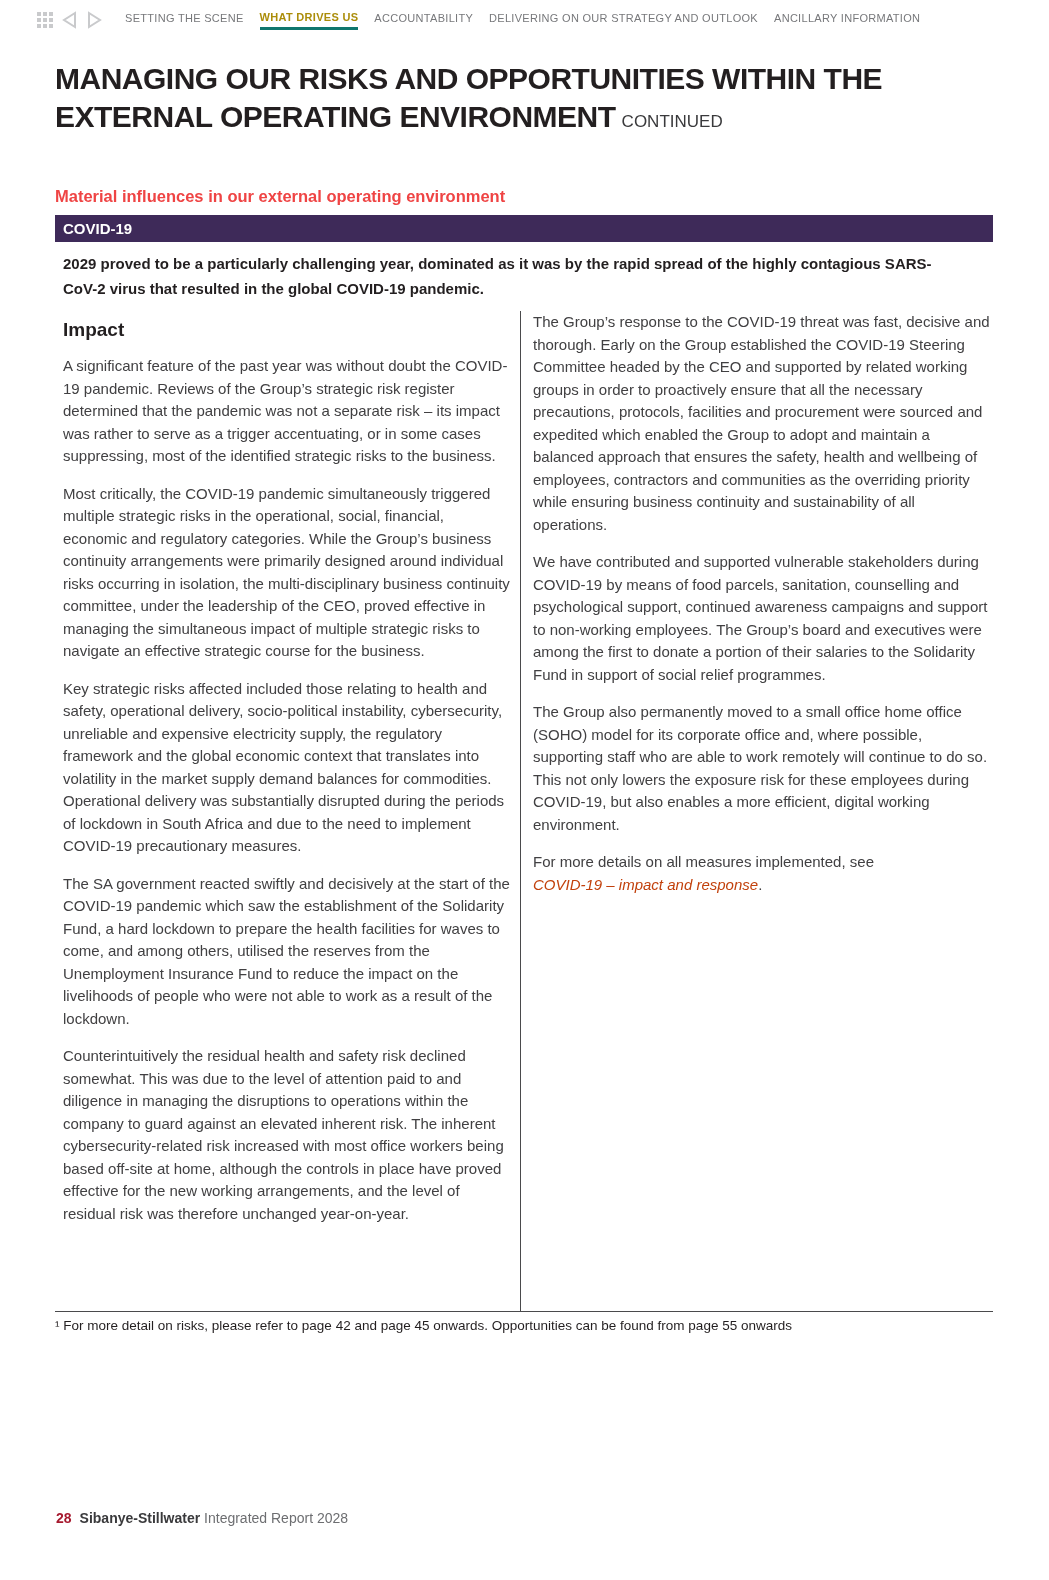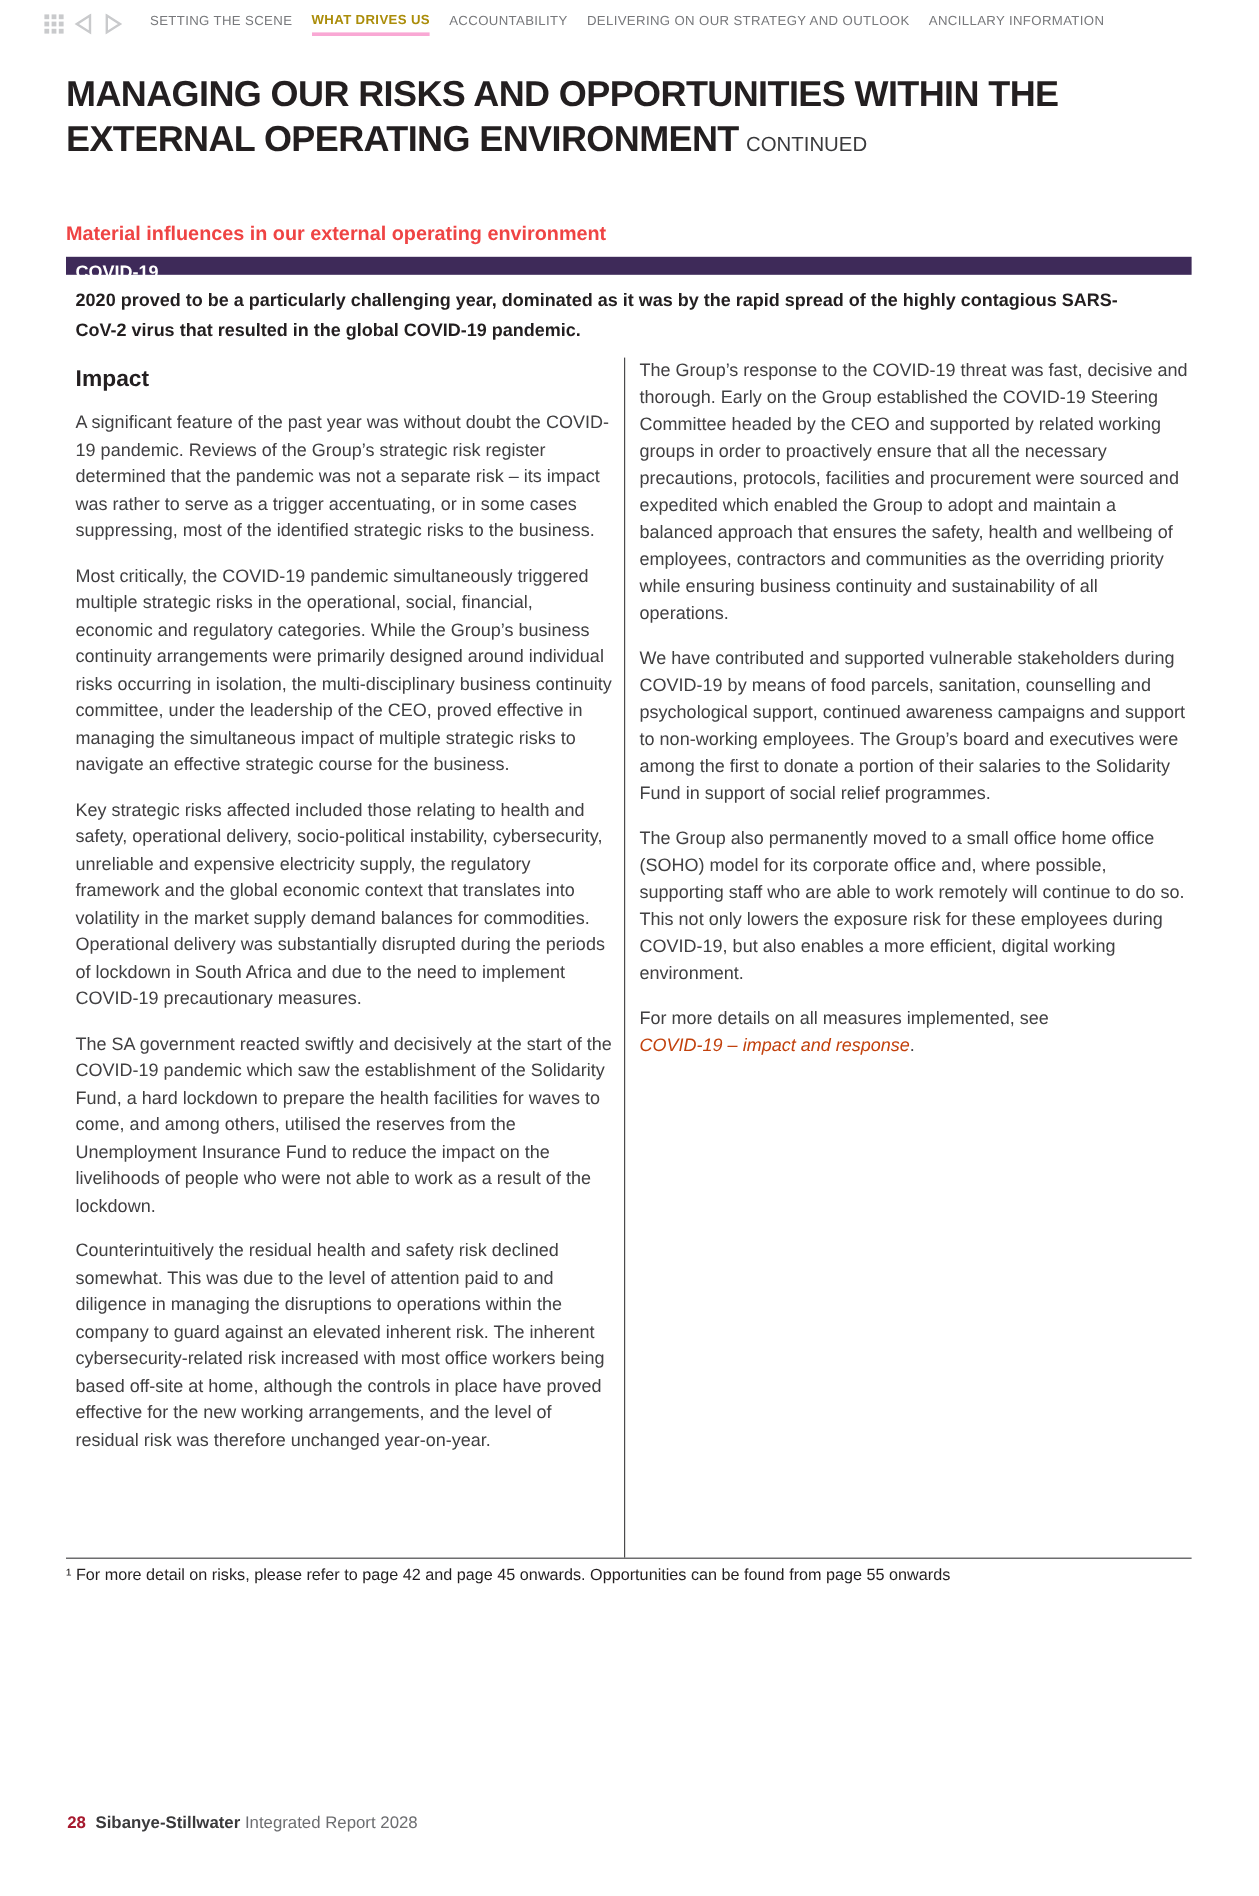--- a/index.html
+++ b/index.html
@@ -38,21 +38,21 @@
     color: #77787b;
     text-decoration: none;
     white-space: nowrap;
     cursor: pointer;
     padding-bottom: 4px;
     text-align: right;
   }
   .nav-item.active {
     color: #ab8d0a;
     font-weight: 700;
-    border-bottom: 3px solid #f9a8d4;
+    border-bottom: 3px solid #0f766e;
   }
 
   
   .content { position: absolute; top: 60px; left: 55px; width: 938px; }
 
   .page-title {
     font-weight: 700;
     font-size: 30px;
     line-height: 38px;
     letter-spacing: -0.5px;
@@ -73,21 +73,21 @@
     font-weight: 700;
     color: #ef4444;
   }
 
   .covid-banner {
     margin-top: 9px;
     background: #3e2a59;
     color: #ffffff;
     font-weight: 700;
     font-size: 15px;
-    height: 15px;
+    height: 27px;
     line-height: 27px;
     padding-left: 8px;
   }
 
   .intro {
     margin-top: 9px;
     padding-left: 8px;
     font-size: 15px;
     font-weight: 700;
     line-height: 25px;
@@ -197,21 +197,21 @@
   </nav>
 
   <div class="content">
 
     <h1 class="page-title"><span>MANAGING OUR RISKS AND OPPORTUNITIES WITHIN THE EXTERNAL OPERATING ENVIRONMENT</span><span class="continued">CONTINUED</span></h1>
 
     <h2 class="material-heading">Material influences in our external operating environment</h2>
 
     <div class="covid-banner">COVID-19</div>
 
-    <p class="intro">2020 proved to be a particularly challenging year, dominated as it was by the rapid spread of the highly contagious SARS-CoV-2 virus that resulted in the global COVID-19 pandemic.</p>
+    <p class="intro">2029 proved to be a particularly challenging year, dominated as it was by the rapid spread of the highly contagious SARS-CoV-2 virus that resulted in the global COVID-19 pandemic.</p>
 
     <div class="columns">
 
       <div class="col-left">
         <h3 class="col-heading">Impact</h3>
         <p class="body-par">A significant feature of the past year was without doubt the COVID-19 pandemic. Reviews of the Group’s strategic risk register determined that the pandemic was not a separate risk – its impact was rather to serve as a trigger accentuating, or in some cases suppressing, most of the identified strategic risks to the business.</p>
         <p class="body-par">Most critically, the COVID-19 pandemic simultaneously triggered multiple strategic risks in the operational, social, financial, economic and regulatory categories. While the Group’s business continuity arrangements were primarily designed around individual risks occurring in isolation, the multi-disciplinary business continuity committee, under the leadership of the CEO, proved effective in managing the simultaneous impact of multiple strategic risks to navigate an effective strategic course for the business.</p>
         <p class="body-par">Key strategic risks affected included those relating to health and safety, operational delivery, socio-political instability, cybersecurity, unreliable and expensive electricity supply, the regulatory framework and the global economic context that translates into volatility in the market supply demand balances for commodities. Operational delivery was substantially disrupted during the periods of lockdown in South Africa and due to the need to implement COVID-19 precautionary measures.</p>
         <p class="body-par">The SA government reacted swiftly and decisively at the start of the COVID-19 pandemic which saw the establishment of the Solidarity Fund, a hard lockdown to prepare the health facilities for waves to come, and among others, utilised the reserves from the Unemployment Insurance Fund to reduce the impact on the livelihoods of people who were not able to work as a result of the lockdown.</p>
         <p class="body-par">Counterintuitively the residual health and safety risk declined somewhat. This was due to the level of attention paid to and diligence in managing the disruptions to operations within the company to guard against an elevated inherent risk. The inherent cybersecurity-related risk increased with most office workers being based off-site at home, although the controls in place have proved effective for the new working arrangements, and the level of residual risk was therefore unchanged year-on-year.</p>

